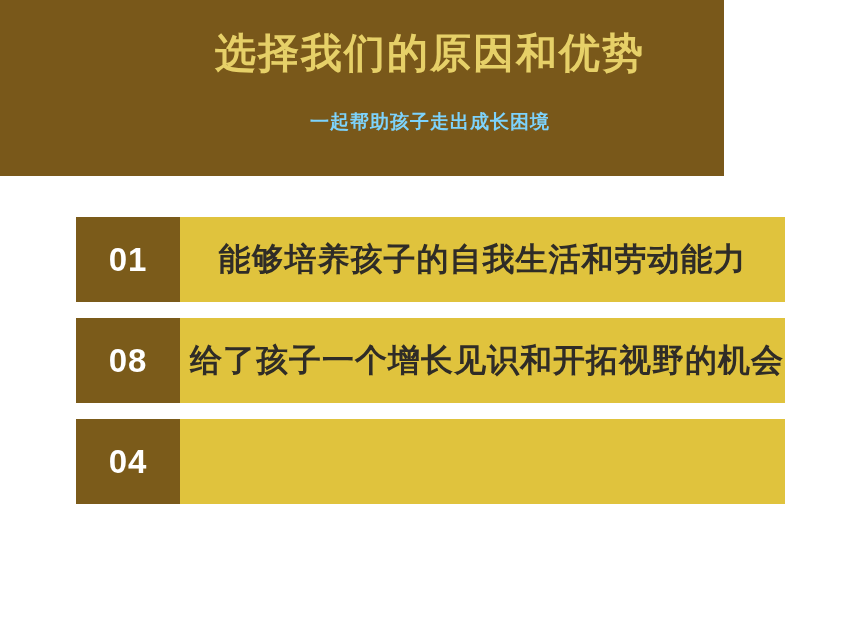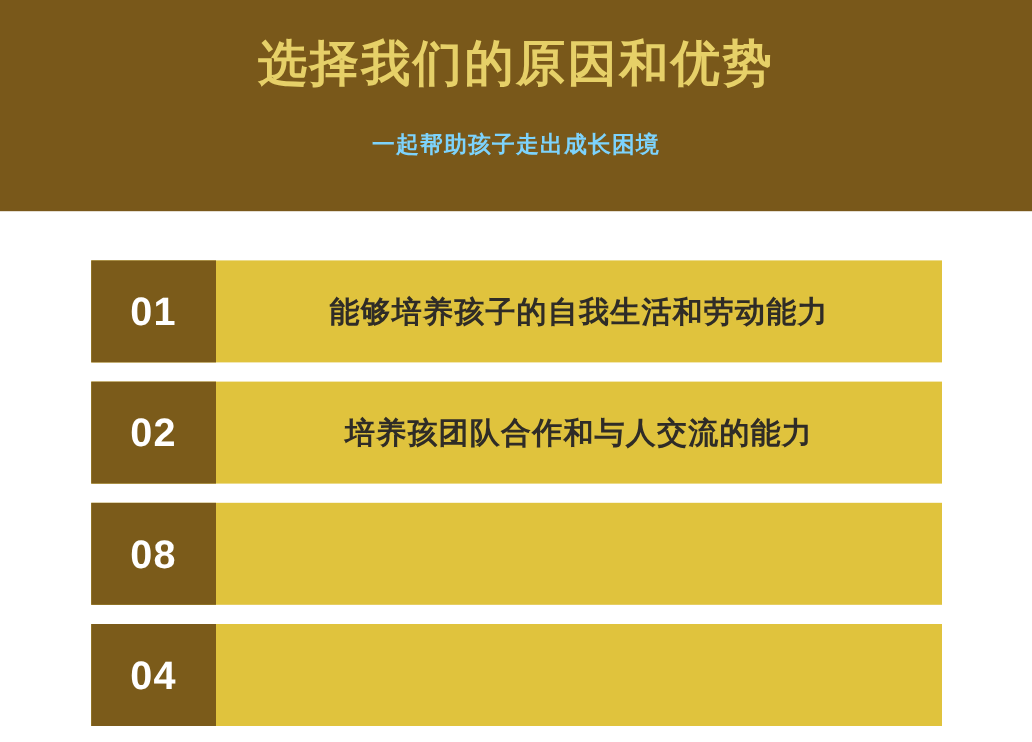--- a/index.html
+++ b/index.html
@@ -18,21 +18,21 @@
     width: 860px;
     height: 618px;
     background: #ffffff;
   }
 
   
   .banner {
     position: absolute;
     left: 0;
     top: 0;
-    width: 860px;
+    width: 724px;
     height: 176px;
     background: #79581a;
     box-sizing: border-box;
   }
   .banner-title {
     position: absolute;
     left: 0;
     top: 28px;
     width: 860px;
     text-align: center;
@@ -89,21 +89,21 @@
     justify-content: center;
     box-sizing: border-box;
     text-align: center;
   }
   .row-text {
     flex: 1 1 auto;
     display: flex;
     align-items: center;
     justify-content: center;
     color: #2f2c27;
-    font-size: 25px;
+    font-size: 32px;
     font-weight: bold;
     letter-spacing: 1px;
     padding: 0 10px;
     box-sizing: border-box;
     white-space: nowrap;
   }
 </style>
 </head>
 <body>
 
@@ -114,27 +114,24 @@
     <div class="banner-subtitle">一起帮助孩子走出成长困境</div>
   </div>
 
   <div class="list">
 
     <div class="row">
       <div class="row-number">01</div>
       <div class="row-text">能够培养孩子的自我生活和劳动能力</div>
     </div>
 
-    <div class="row">
-      <div class="row-number">02</div>
-      <div class="row-text">培养孩团队合作和与人交流的能力</div>
-    </div>
 
     <div class="row">
       <div class="row-number">08</div>
+      <div class="row-text">给了孩子一个增长见识和开拓视野的机会</div>
     </div>
 
     <div class="row">
       <div class="row-number">04</div>
     </div>
 
   </div>
 
 </div>
 

